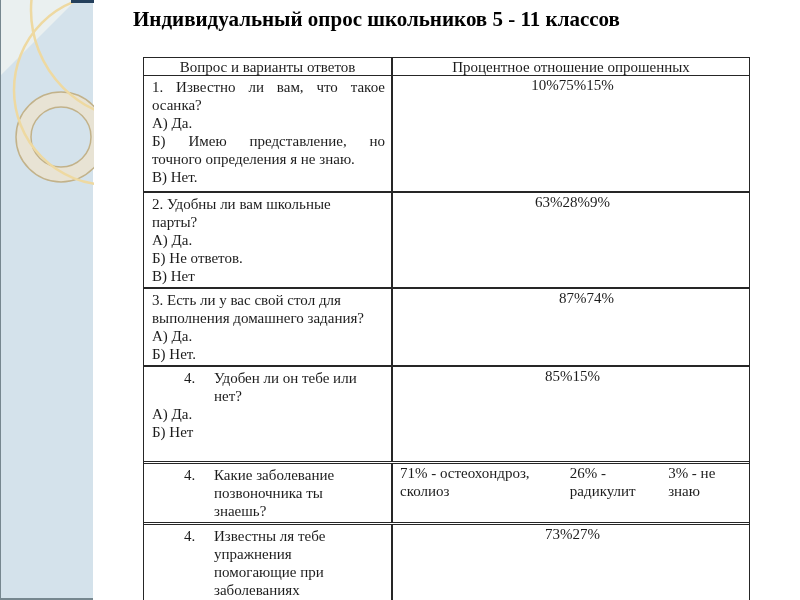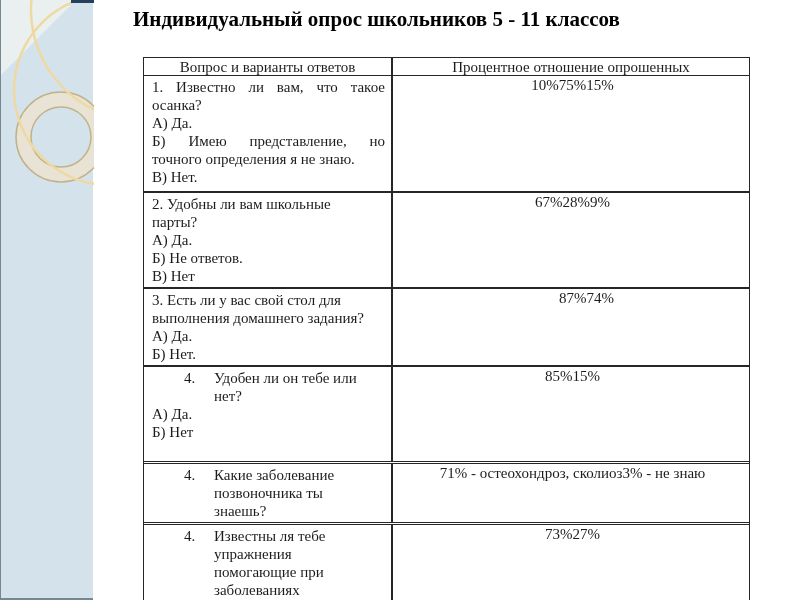--- a/index.html
+++ b/index.html
@@ -90,21 +90,21 @@
         </div>
         <div class="tr sep-solid" style="min-height: 91px;">
           <div class="td q">
             <div class="ln">2. Удобны ли вам школьные</div>
             <div class="ln">парты?</div>
             <div class="ln">А) Да.</div>
             <div class="ln">Б) Не ответов.</div>
             <div class="ln">В) Нет</div>
           </div>
           <div class="td p">
-            <div class="ln">67%</div>
+            <div class="ln">63%</div>
             <div class="ln">28%</div>
             <div class="ln">9%</div>
           </div>
         </div>
         <div class="tr sep-solid" style="min-height: 69px; gap: 28px;">
           <div class="td q">
             <div class="ln">3. Есть ли у вас свой стол для</div>
             <div class="ln">выполнения домашнего задания?</div>
             <div class="ln">А) Да.</div>
             <div class="ln">Б) Нет.</div>
@@ -127,20 +127,21 @@
           </div>
         </div>
         <div class="tr sep-double" style="min-height: 61px;">
           <div class="td q">
             <div class="ln num"><span class="n">4.</span>Какие заболевание</div>
             <div class="ln cont">позвоночника ты</div>
             <div class="ln cont">знаешь?</div>
           </div>
           <div class="td p">
             <div class="ln">71% - остеохондроз, сколиоз</div>
+            <div class="ln">26% - радикулит</div>
             <div class="ln">3% - не знаю</div>
           </div>
         </div>
         <div class="tr sep-double" style="min-height: 96px;">
           <div class="td q">
             <div class="ln num"><span class="n">4.</span>Известны ля тебе</div>
             <div class="ln cont">упражнения</div>
             <div class="ln cont">помогающие при</div>
             <div class="ln cont">заболеваниях</div>
             <div class="ln cont">позвоночника?</div>

